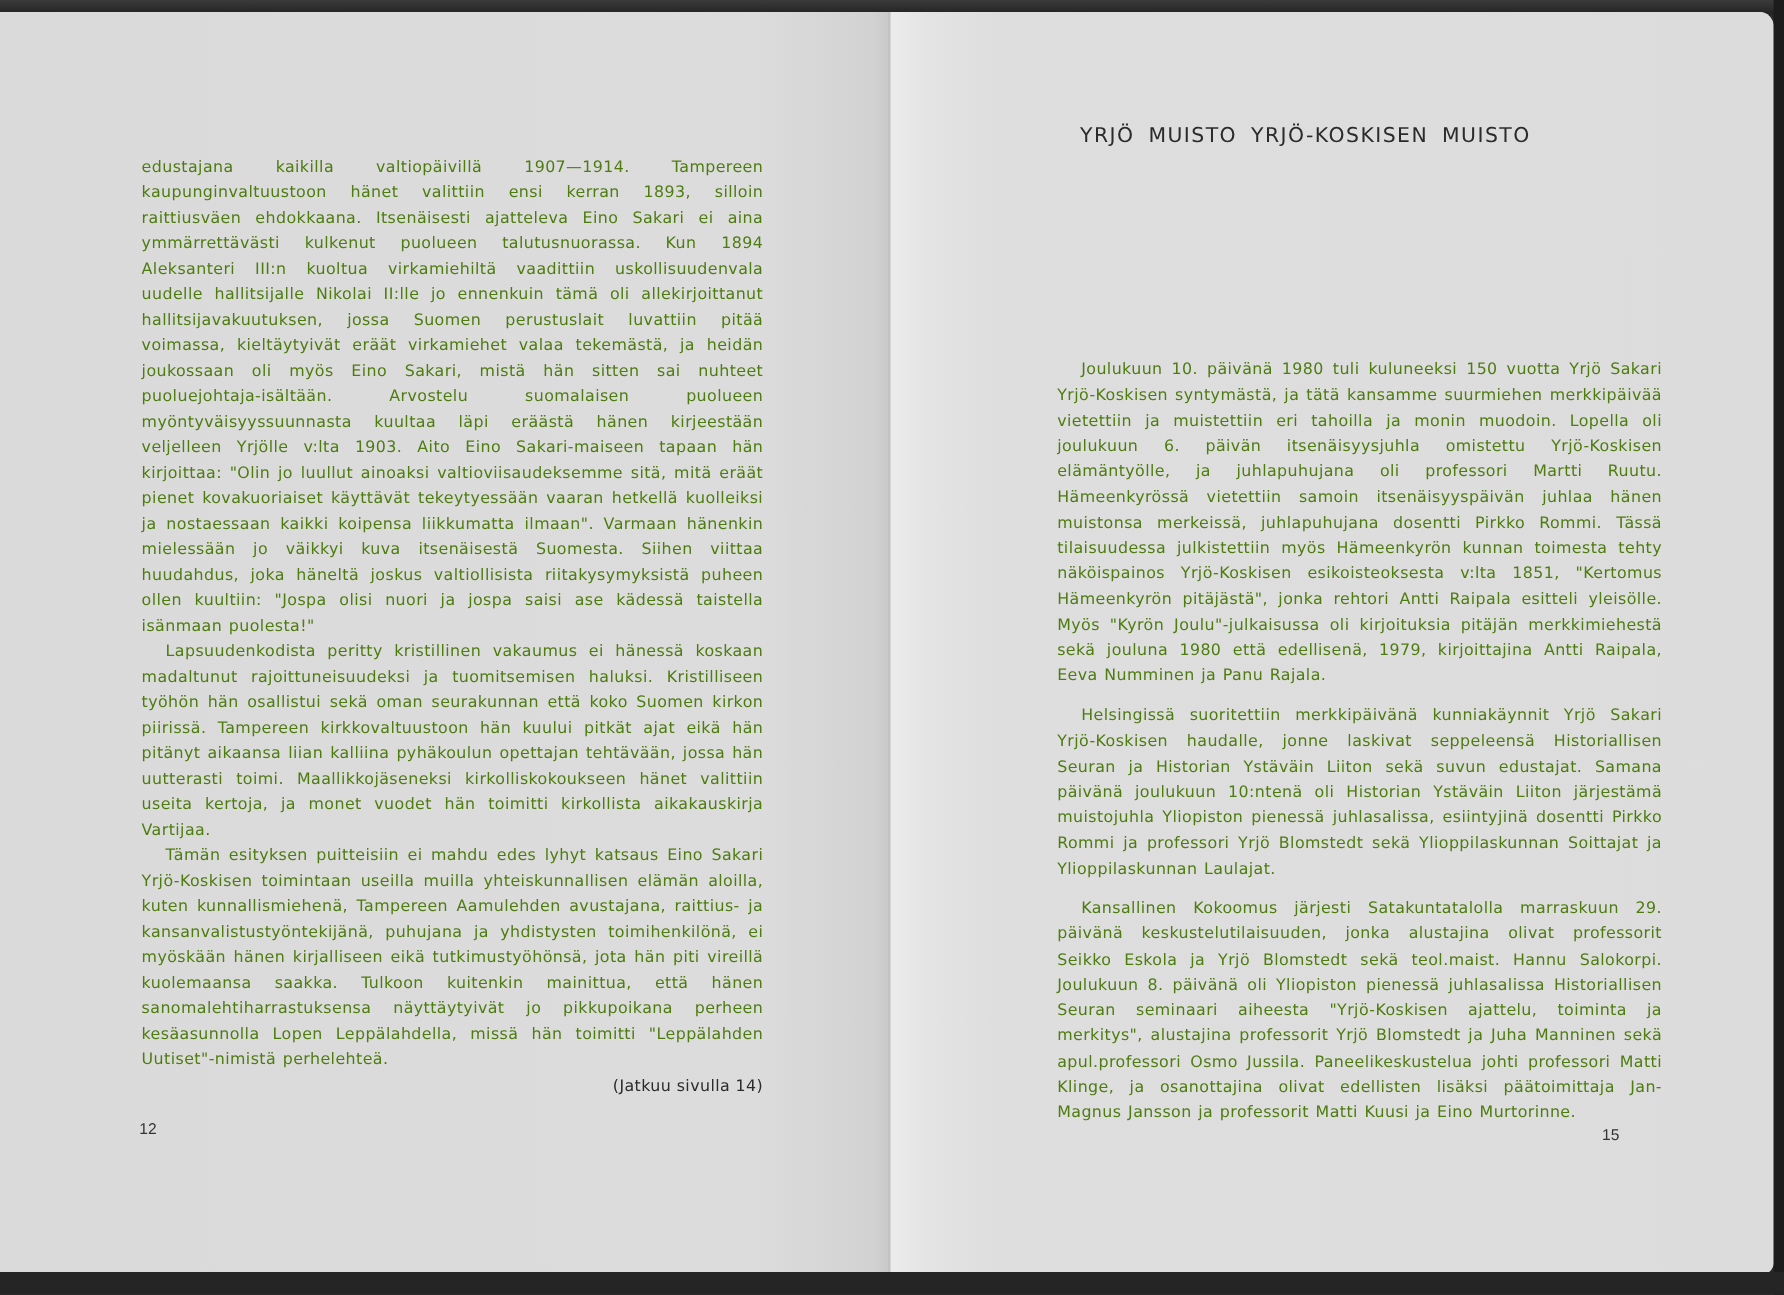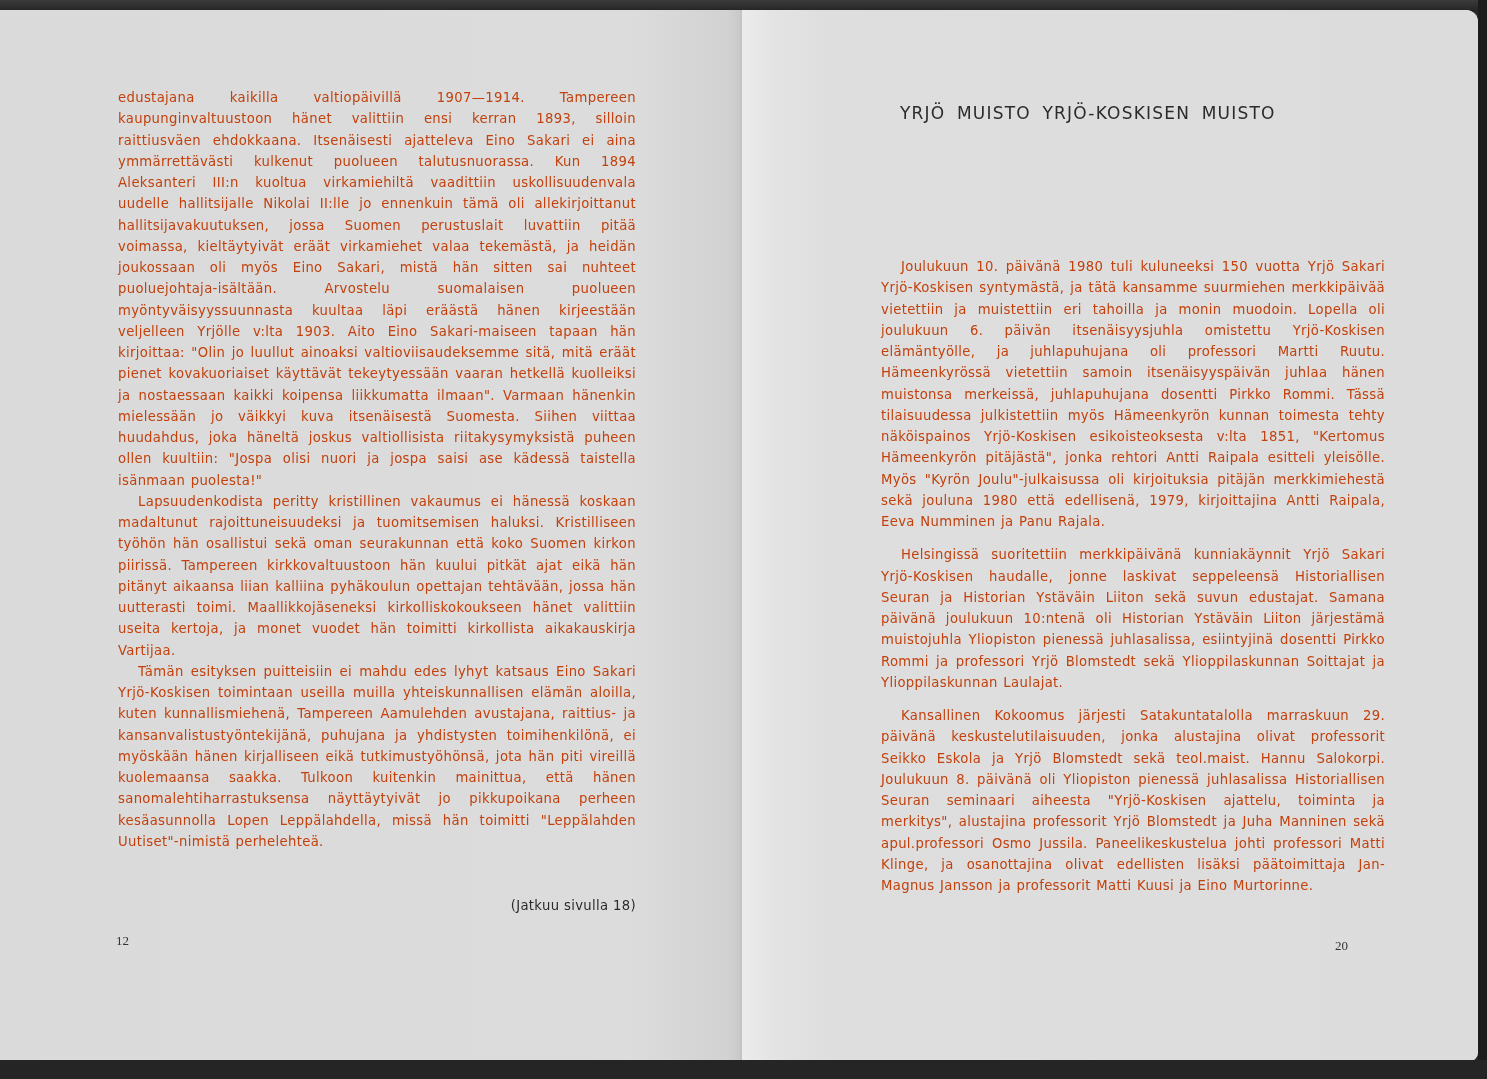--- a/index.html
+++ b/index.html
@@ -45,33 +45,34 @@
     position: absolute; left: 0; top: 1060px; width: 1487px; height: 19px;
     background: #252525;
   }
   .text {
     position: absolute;
     font-size: 13.2px;
     line-height: 21.25px;
     text-align: justify;
     letter-spacing: 0.35px;
     word-spacing: 1px;
-    color: #c2410c;
+    color: #4d7c0f;
+    margin-top: 42px;
   }
   .text p { margin: 0; }
   .text p.indent { text-indent: 20px; }
   .left-text { left: 118px; top: 77px; width: 518px; }
   .right-text { left: 881px; top: 246px; width: 504px; }
   .right-text p.para { text-indent: 20px; margin-bottom: 12px; }
   .continued {
     position: absolute; left: 118px; top: 888px; width: 518px;
     text-align: right; font-size: 13.2px; letter-spacing: 0.35px;
   }
   .page-number {
-    position: absolute; font-family: Liberation Serif, serif; font-size: 13px; color: #333;
+    position: absolute; font-family: Liberation Sans, sans-serif; font-size: 13px; color: #333;
   }
   .pn-left { left: 116px; top: 923px; }
   .pn-right { left: 1335px; top: 928px; }
   .title {
     position: absolute; left: 900px; top: 93px; width: 420px;
     font-size: 17px; letter-spacing: 1.2px; word-spacing: 5px; color: #2b2b2b;
     white-space: nowrap;
   }
 </style>
 </head>
@@ -82,26 +83,26 @@
 <div class="spread">
   <div class="page page-left"></div>
   <div class="page page-right"></div>
   <div class="spine"></div>
 
   <div class="text left-text">
     <p>edustajana kaikilla valtiopäivillä 1907—1914. Tampereen kaupunginvaltuustoon hänet valittiin ensi kerran 1893, silloin raittiusväen ehdokkaana. Itsenäisesti ajatteleva Eino Sakari ei aina ymmärrettävästi kulkenut puolueen talutusnuorassa. Kun 1894 Aleksanteri III:n kuoltua virkamiehiltä vaadittiin uskollisuudenvala uudelle hallitsijalle Nikolai II:lle jo ennenkuin tämä oli allekirjoittanut hallitsijavakuutuksen, jossa Suomen perustuslait luvattiin pitää voimassa, kieltäytyivät eräät virkamiehet valaa tekemästä, ja heidän joukossaan oli myös Eino Sakari, mistä hän sitten sai nuhteet puoluejohtaja-isältään. Arvostelu suomalaisen puolueen myöntyväisyyssuunnasta kuultaa läpi eräästä hänen kirjeestään veljelleen Yrjölle v:lta 1903. Aito Eino Sakari-maiseen tapaan hän kirjoittaa: "Olin jo luullut ainoaksi valtioviisaudeksemme sitä, mitä eräät pienet kovakuoriaiset käyttävät tekeytyessään vaaran hetkellä kuolleiksi ja nostaessaan kaikki koipensa liikkumatta ilmaan". Varmaan hänenkin mielessään jo väikkyi kuva itsenäisestä Suomesta. Siihen viittaa huudahdus, joka häneltä joskus valtiollisista riitakysymyksistä puheen ollen kuultiin: "Jospa olisi nuori ja jospa saisi ase kädessä taistella isänmaan puolesta!"</p>
     <p class="indent">Lapsuudenkodista peritty kristillinen vakaumus ei hänessä koskaan madaltunut rajoittuneisuudeksi ja tuomitsemisen haluksi. Kristilliseen työhön hän osallistui sekä oman seurakunnan että koko Suomen kirkon piirissä. Tampereen kirkkovaltuustoon hän kuului pitkät ajat eikä hän pitänyt aikaansa liian kalliina pyhäkoulun opettajan tehtävään, jossa hän uutterasti toimi. Maallikkojäseneksi kirkolliskokoukseen hänet valittiin useita kertoja, ja monet vuodet hän toimitti kirkollista aikakauskirja Vartijaa.</p>
     <p class="indent">Tämän esityksen puitteisiin ei mahdu edes lyhyt katsaus Eino Sakari Yrjö-Koskisen toimintaan useilla muilla yhteiskunnallisen elämän aloilla, kuten kunnallismiehenä, Tampereen Aamulehden avustajana, raittius- ja kansanvalistustyöntekijänä, puhujana ja yhdistysten toimihenkilönä, ei myöskään hänen kirjalliseen eikä tutkimustyöhönsä, jota hän piti vireillä kuolemaansa saakka. Tulkoon kuitenkin mainittua, että hänen sanomalehtiharrastuksensa näyttäytyivät jo pikkupoikana perheen kesäasunnolla Lopen Leppälahdella, missä hän toimitti "Leppälahden Uutiset"-nimistä perhelehteä.</p>
   </div>
-  <div class="continued">(Jatkuu sivulla 18)</div>
+  <div class="continued">(Jatkuu sivulla 14)</div>
   <div class="page-number pn-left">12</div>
 
   <div class="title">YRJÖ MUISTO YRJÖ-KOSKISEN MUISTO</div>
   <div class="text right-text">
     <p class="para">Joulukuun 10. päivänä 1980 tuli kuluneeksi 150 vuotta Yrjö Sakari Yrjö-Koskisen syntymästä, ja tätä kansamme suurmiehen merkkipäivää vietettiin ja muistettiin eri tahoilla ja monin muodoin. Lopella oli joulukuun 6. päivän itsenäisyysjuhla omistettu Yrjö-Koskisen elämäntyölle, ja juhlapuhujana oli professori Martti Ruutu. Hämeenkyrössä vietettiin samoin itsenäisyyspäivän juhlaa hänen muistonsa merkeissä, juhlapuhujana dosentti Pirkko Rommi. Tässä tilaisuudessa julkistettiin myös Hämeenkyrön kunnan toimesta tehty näköispainos Yrjö-Koskisen esikoisteoksesta v:lta 1851, "Kertomus Hämeenkyrön pitäjästä", jonka rehtori Antti Raipala esitteli yleisölle. Myös "Kyrön Joulu"-julkaisussa oli kirjoituksia pitäjän merkkimiehestä sekä jouluna 1980 että edellisenä, 1979, kirjoittajina Antti Raipala, Eeva Numminen ja Panu Rajala.</p>
     <p class="para">Helsingissä suoritettiin merkkipäivänä kunniakäynnit Yrjö Sakari Yrjö-Koskisen haudalle, jonne laskivat seppeleensä Historiallisen Seuran ja Historian Ystäväin Liiton sekä suvun edustajat. Samana päivänä joulukuun 10:ntenä oli Historian Ystäväin Liiton järjestämä muistojuhla Yliopiston pienessä juhlasalissa, esiintyjinä dosentti Pirkko Rommi ja professori Yrjö Blomstedt sekä Ylioppilaskunnan Soittajat ja Ylioppilaskunnan Laulajat.</p>
     <p class="para">Kansallinen Kokoomus järjesti Satakuntatalolla marraskuun 29. päivänä keskustelutilaisuuden, jonka alustajina olivat professorit Seikko Eskola ja Yrjö Blomstedt sekä teol.maist. Hannu Salokorpi. Joulukuun 8. päivänä oli Yliopiston pienessä juhlasalissa Historiallisen Seuran seminaari aiheesta "Yrjö-Koskisen ajattelu, toiminta ja merkitys", alustajina professorit Yrjö Blomstedt ja Juha Manninen sekä apul.professori Osmo Jussila. Paneelikeskustelua johti professori Matti Klinge, ja osanottajina olivat edellisten lisäksi päätoimittaja Jan-Magnus Jansson ja professorit Matti Kuusi ja Eino Murtorinne.</p>
   </div>
-  <div class="page-number pn-right">20</div>
+  <div class="page-number pn-right">15</div>
 </div>
 
 <div class="right-edge"></div>
 <div class="bottom-band"></div>
 
 </body></html>

